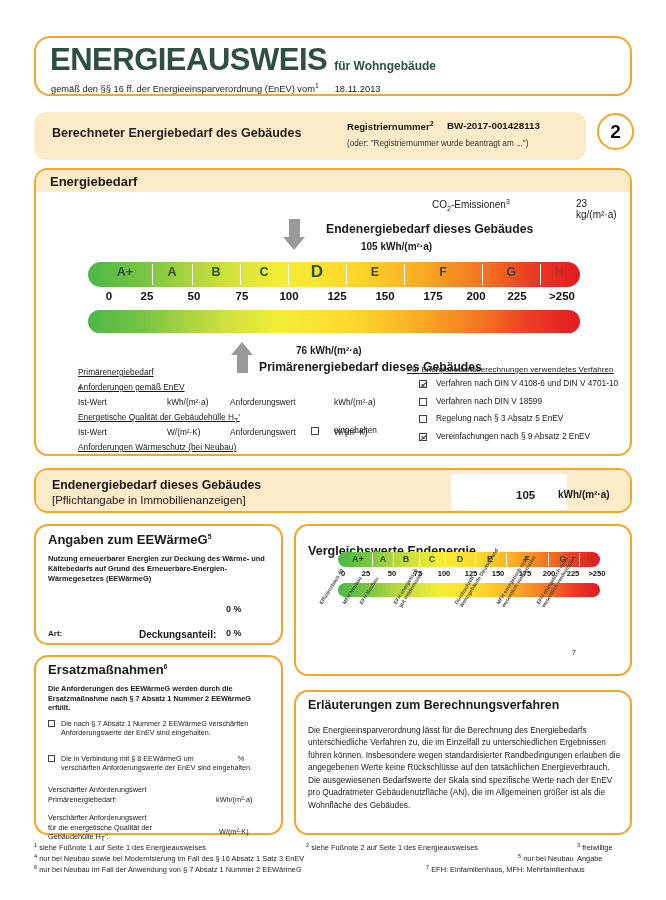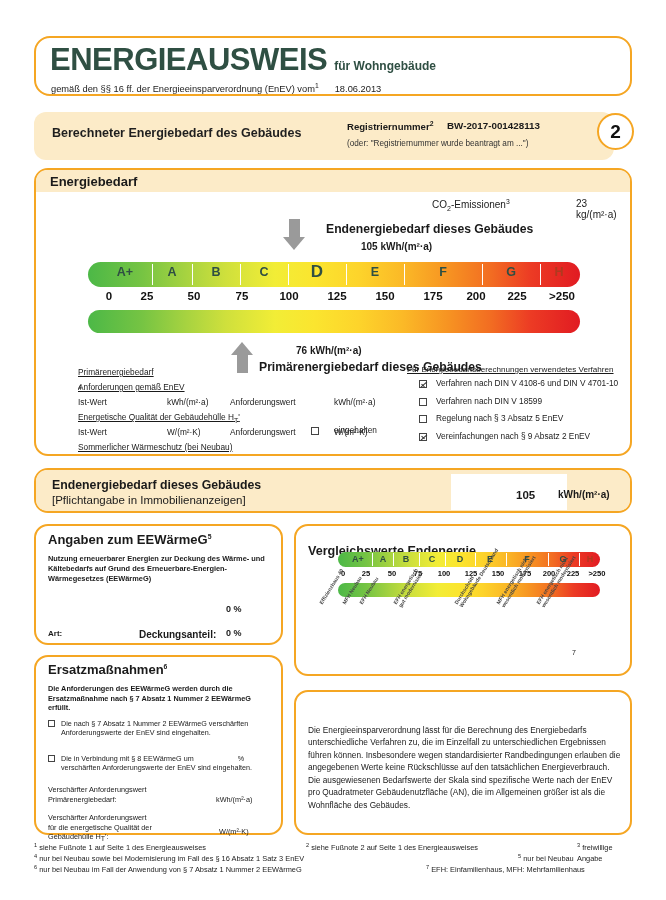--- a/index.html
+++ b/index.html
@@ -35,21 +35,21 @@
   }
   #title-legal{
     position:absolute;left:15px;top:44px;font-size:9.3px;color:#222;
   }
   #title-legal .datev{margin-left:16px;}
   .sup{font-size:6.8px;vertical-align:super;}
 
   
   #reg-band{
     position:absolute;left:34px;top:112px;width:552px;height:48px;
-    background:#FCEBC8;border-radius:12px;padding-left:28px;
+    background:#FCEBC8;border-radius:12px;
   }
   #reg-title{
     position:absolute;left:18px;top:14px;font-size:12.5px;font-weight:bold;color:#1f1f1f;
   }
   #reg-no-label{position:absolute;left:313px;top:8px;font-size:9.6px;font-weight:bold;}
   #reg-no-value{position:absolute;left:413px;top:8px;font-size:9.8px;font-weight:bold;}
   #reg-alt{position:absolute;left:313px;top:27px;font-size:8.2px;color:#333;}
   #page-badge{
     position:absolute;left:597px;top:113px;width:37px;height:37px;
     border:2.5px solid #F5A623;border-radius:50%;background:#fff;
@@ -194,21 +194,21 @@
 </head>
 <body>
 
 <div class="page">
 
   <div class="obox" id="title-box">
     <div id="title-line">
       <span class="big-title">ENERGIEAUSWEIS</span><span class="title-sub">für Wohngebäude</span>
     </div>
     <div id="title-legal">
-      <span>gemäß den §§ 16 ff. der Energieeinsparverordnung (EnEV) vom</span><span class="sup">1</span><span class="datev">18.06.2013</span>
+      <span>gemäß den §§ 16 ff. der Energieeinsparverordnung (EnEV) vom</span><span class="sup">1</span><span class="datev">18.11.2013</span>
     </div>
   </div>
 
   <div id="reg-band">
     <div id="reg-title">Berechneter Energiebedarf des Gebäudes</div>
     <div id="reg-no-label">
       <span>Registriernummer</span><span class="sup">2</span>
     </div>
     <div id="reg-no-value">BW-2017-001428113</div>
     <div id="reg-alt">(oder: "Registriernummer wurde beantragt am ...")</div>
@@ -296,21 +296,21 @@
       <div class="row">
         <span class="req u"><span>Energetische Qualität der Gebäudehülle H</span><sub>T</sub><span>'</span></span>
       </div>
       <div class="row">
         <span class="req c1">Ist-Wert</span>
         <span class="req c2">W/(m²·K)</span>
         <span class="req c3">Anforderungswert</span>
         <span class="req c4">W/(m²·K)</span>
       </div>
       <div class="row">
-        <span class="req u">Sommerlicher Wärmeschutz (bei Neubau)</span>
+        <span class="req u">Anforderungen Wärmeschutz (bei Neubau)</span>
       </div>
       <span id="sommer-box"></span>
       <span id="sommer-txt">eingehalten</span>
     </div>
 
     <div id="req-right">
       <div class="rhdr">Für Energiebedarfsberechnungen verwendetes Verfahren</div>
       <div class="cbrow">
         <span class="cbox checked"></span>
         <span class="cbl">Verfahren nach DIN V 4108-6 und DIN V 4701-10</span>
@@ -430,20 +430,21 @@
 Wohngebäude Deutschland</span>
     <span class="cmp-label" style="left:199px;top:76px;">MFH energetisch nicht
 wesentlich modernisiert</span>
     <span class="cmp-label" style="left:239px;top:76px;">EFH energetisch nicht
 wesentlich modernisiert</span>
 
     <div id="cmp-foot">7</div>
   </div>
 
   <div class="obox" id="erl-box">
+    <div id="erl-title">Erläuterungen zum Berechnungsverfahren</div>
     <div id="erl-text">Die Energieeinsparverordnung lässt für die Berechnung des Energiebedarfs unterschiedliche Verfahren zu, die im Einzelfall zu unterschiedlichen Ergebnissen führen können. Insbesondere wegen standardisierter Randbedingungen erlauben die angegebenen Werte keine Rückschlüsse auf den tatsächlichen Energieverbrauch. Die ausgewiesenen Bedarfswerte der Skala sind spezifische Werte nach der EnEV pro Quadratmeter Gebäudenutzfläche (AN), die im Allgemeinen größer ist als die Wohnfläche des Gebäudes.</div>
   </div>
 
   <div id="foot">
     <span class="fcol" style="left:0;top:0;"><span class="fs">1</span> <span>siehe Fußnote 1 auf Seite 1 des Energieausweises</span></span>
     <span class="fcol" style="left:272px;top:0;"><span class="fs">2</span> <span>siehe Fußnote 2 auf Seite 1 des Energieausweises</span></span>
     <span class="fcol" style="left:543px;top:0;"><span class="fs">3</span> <span>freiwillige Angabe</span></span>
     <span class="fcol" style="left:0;top:11px;"><span class="fs">4</span> <span>nur bei Neubau sowie bei Modernisierung im Fall des § 16 Absatz 1 Satz 3 EnEV</span></span>
     <span class="fcol" style="left:484px;top:11px;"><span class="fs">5</span> <span>nur bei Neubau</span></span>
     <span class="fcol" style="left:0;top:22px;"><span class="fs">6</span> <span>nur bei Neubau im Fall der Anwendung von § 7 Absatz 1 Nummer 2 EEWärmeG</span></span>

